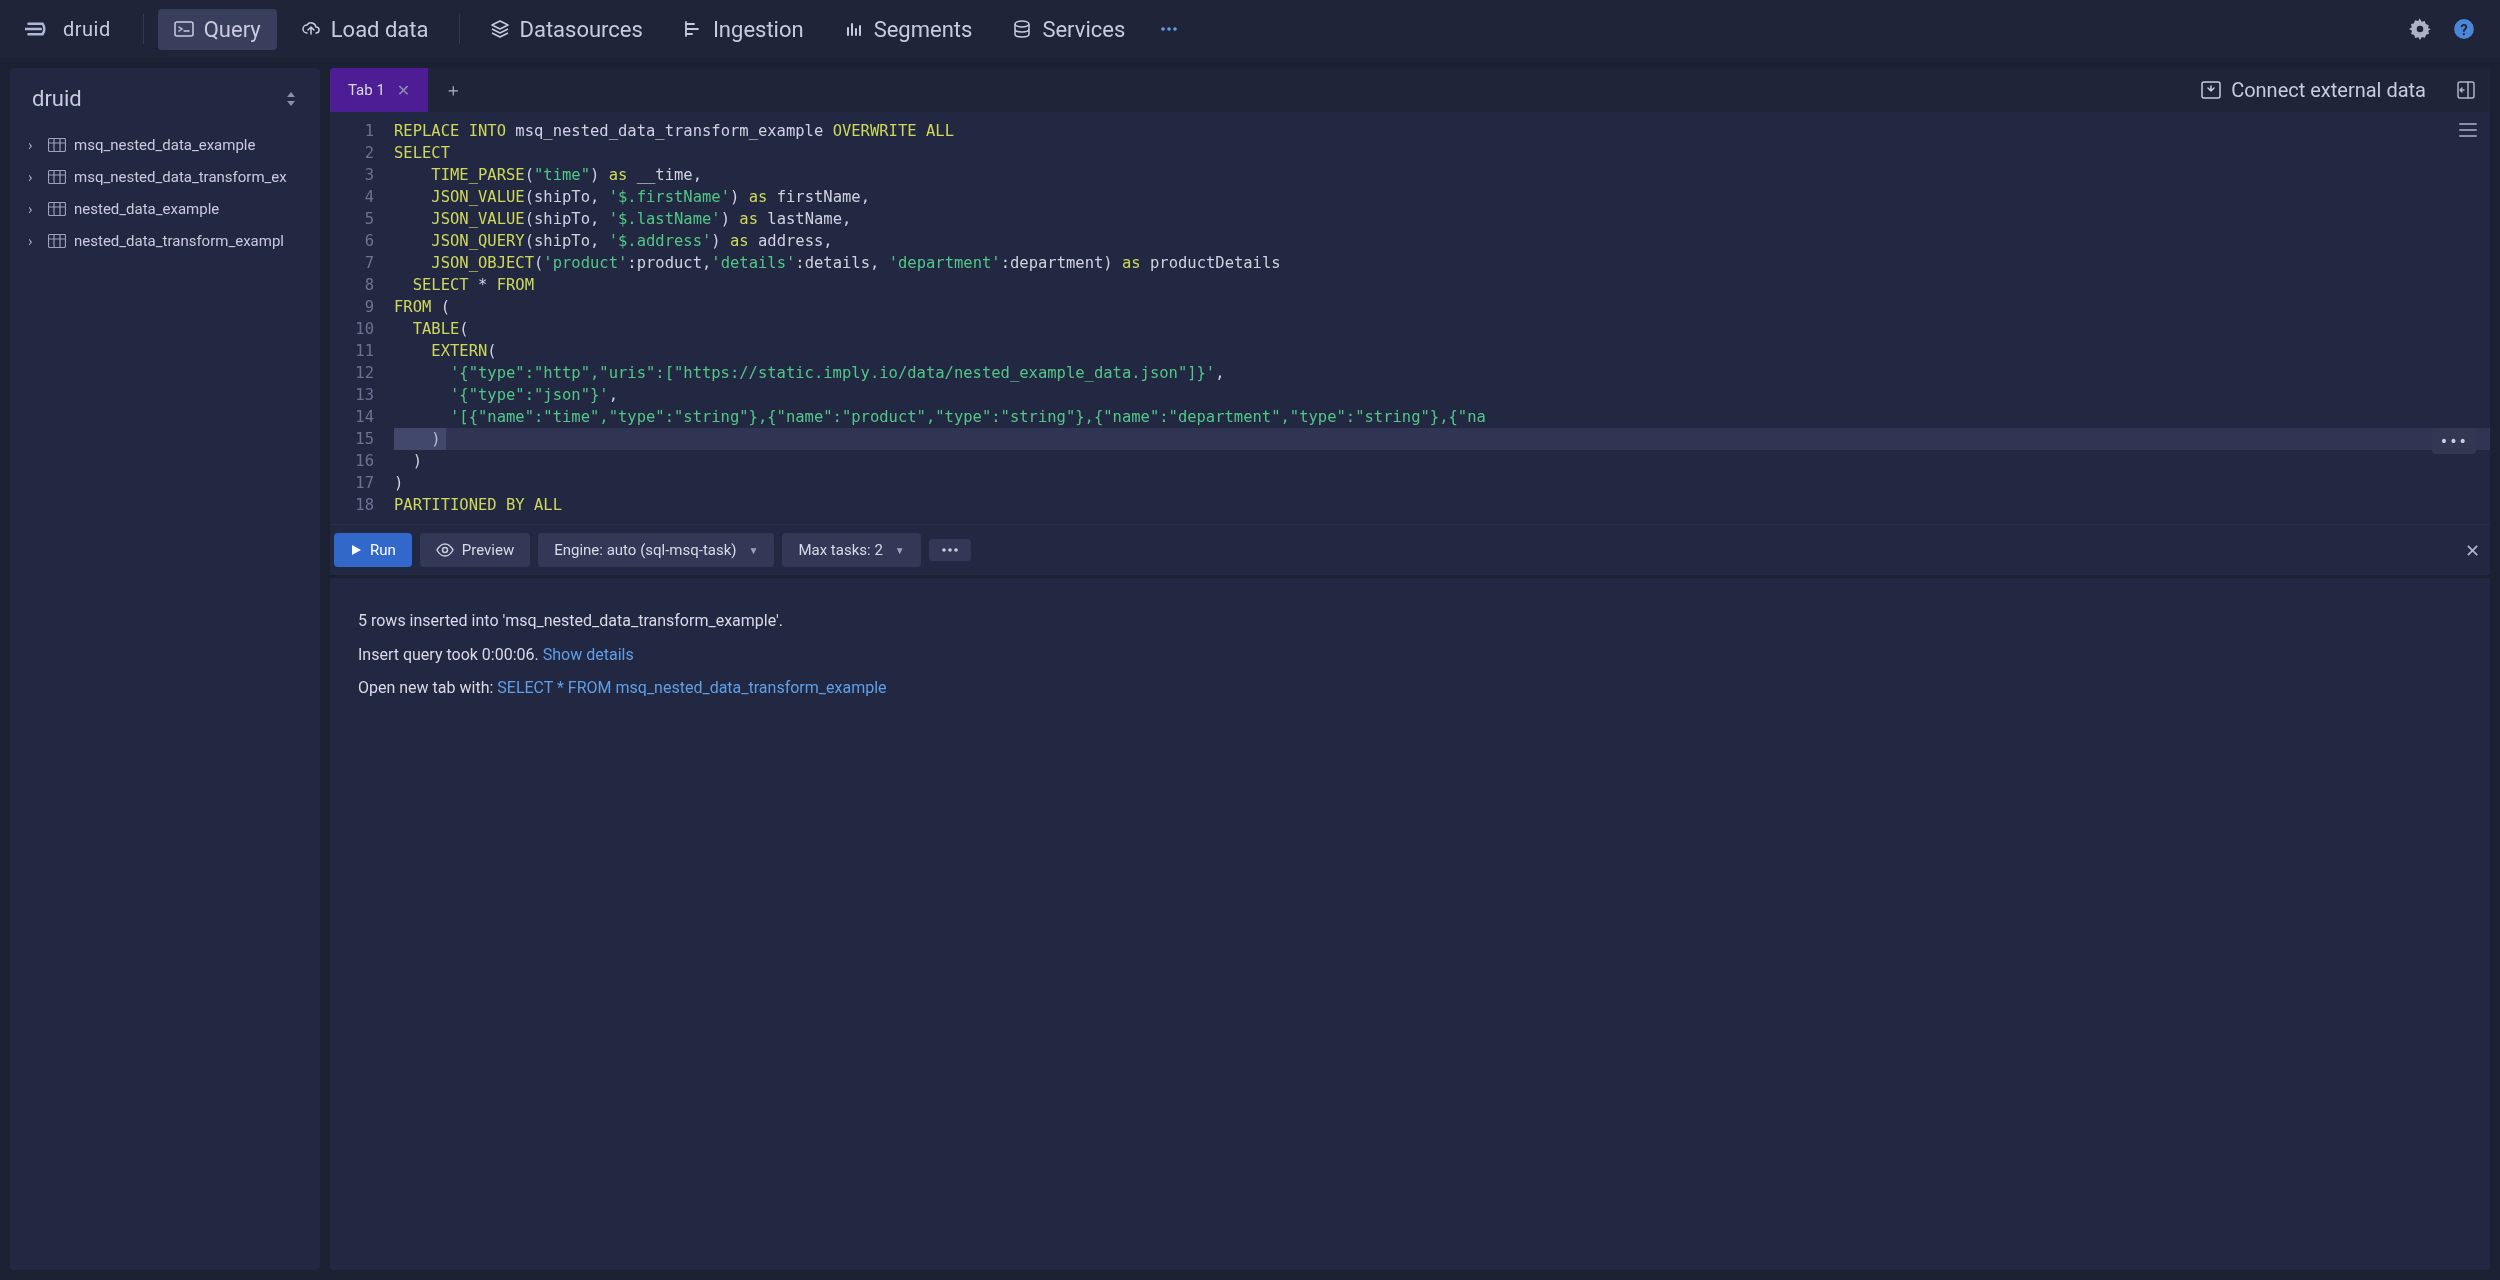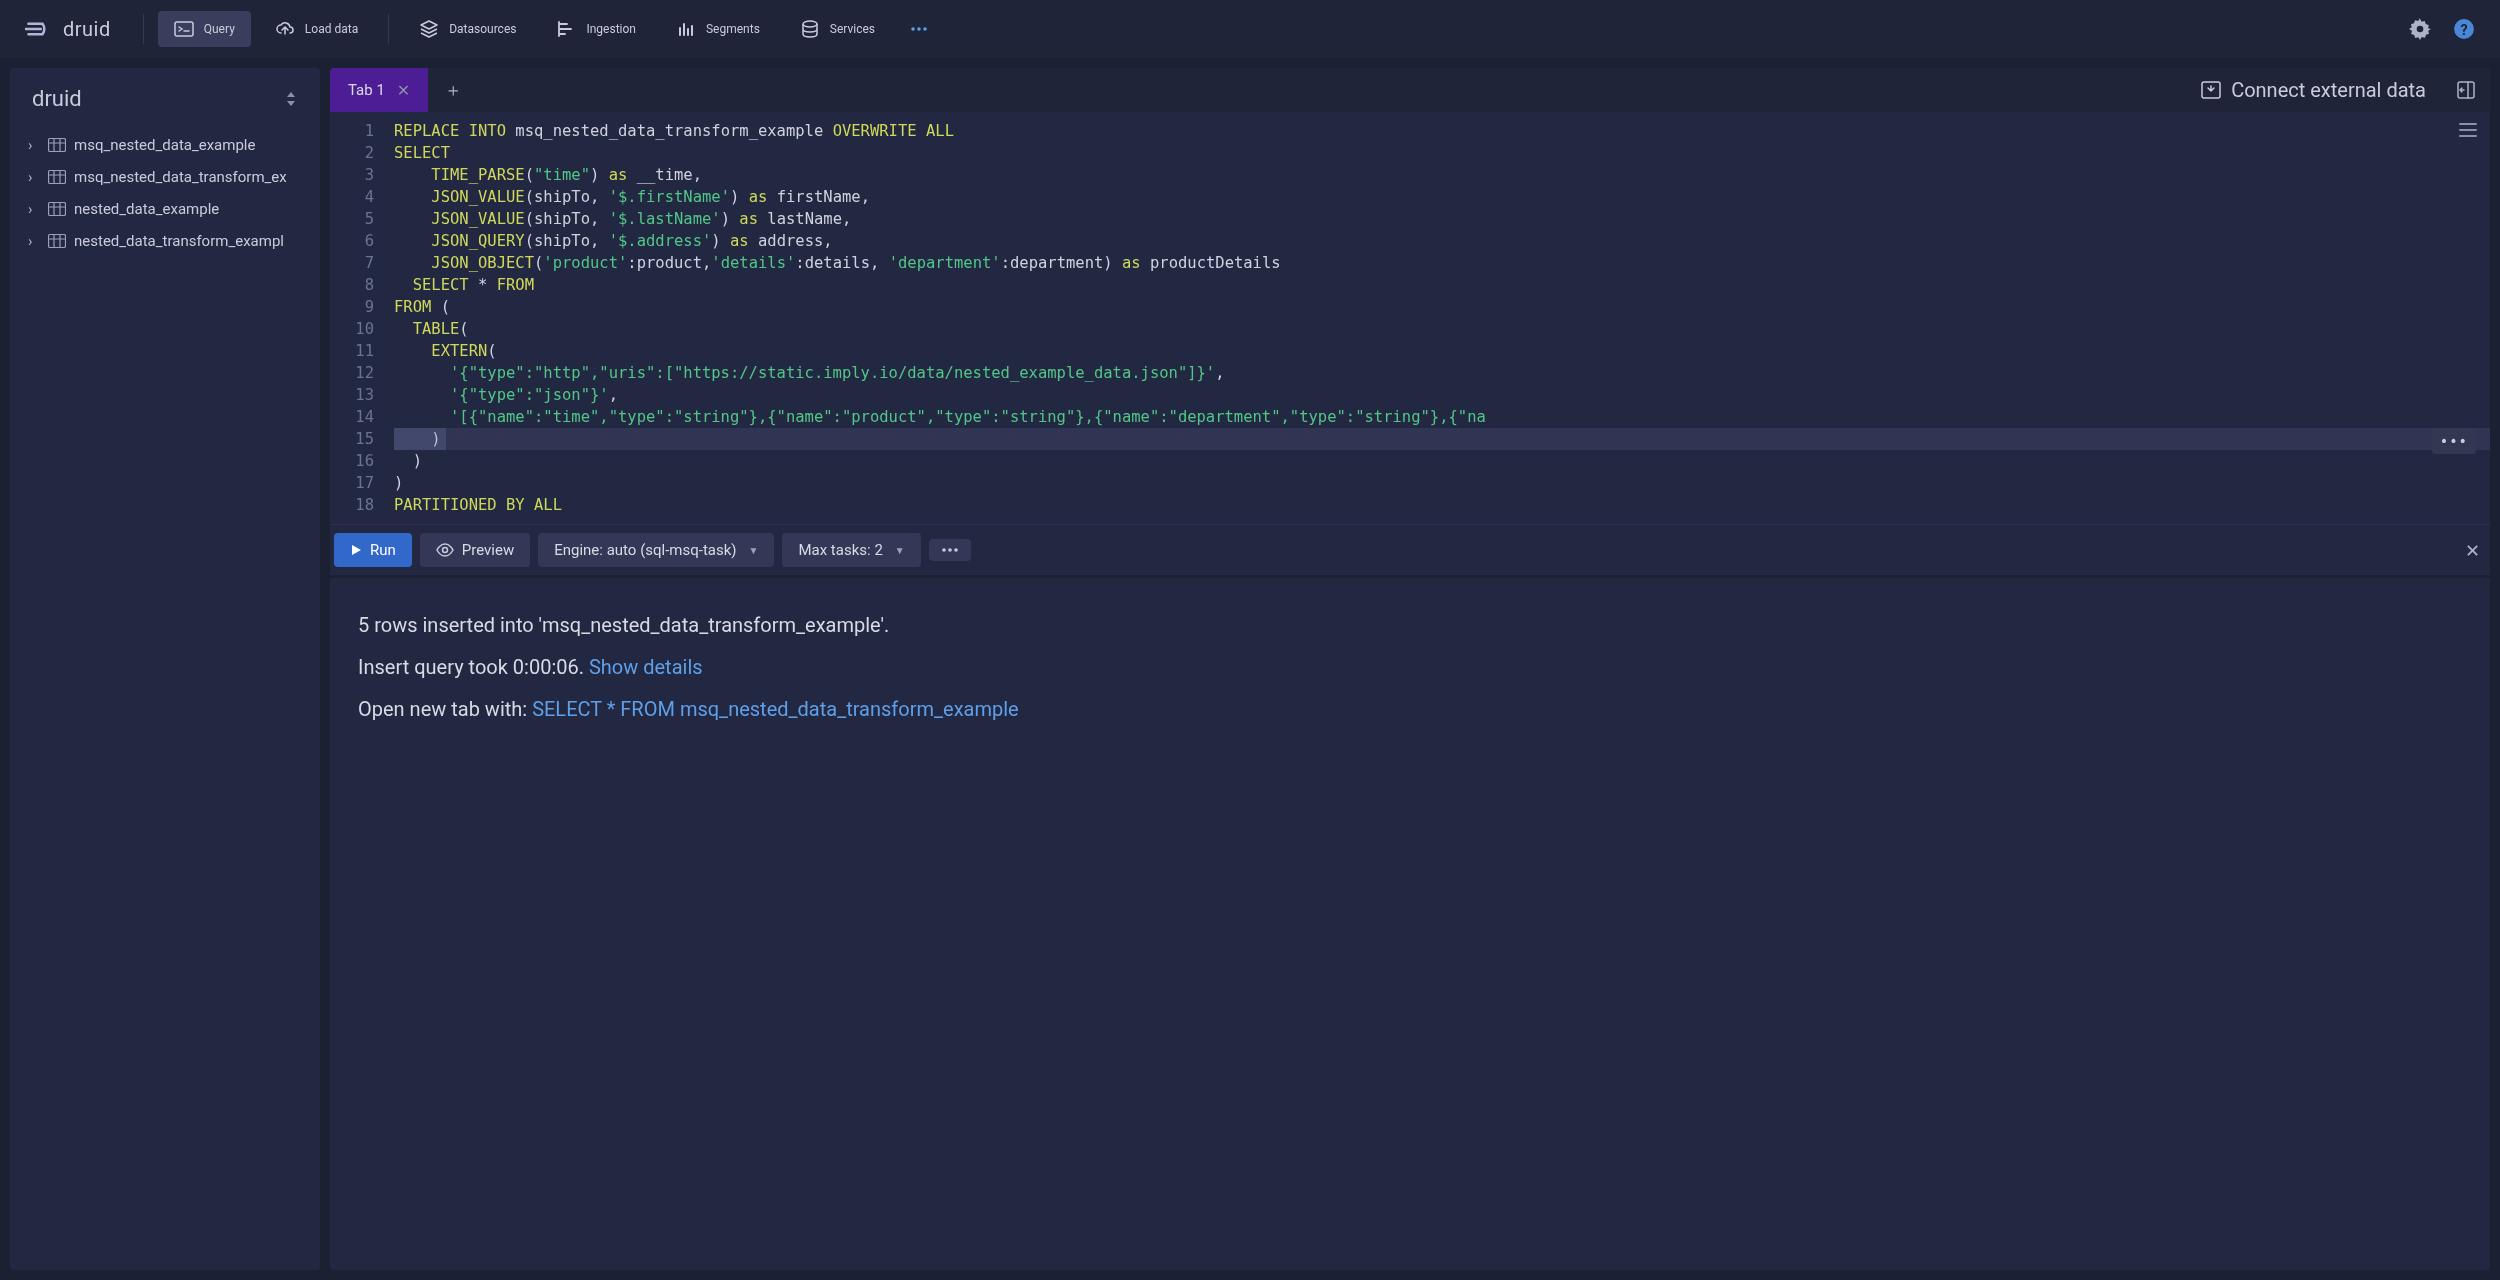--- a/index.html
+++ b/index.html
@@ -3,21 +3,21 @@
 <meta charset="utf-8">
 <style>
 * { margin:0; padding:0; box-sizing:border-box; }
 body { font-family:-apple-system,BlinkMacSystemFont,"Segoe UI",Roboto,sans-serif; background:#1c2033; color:#d8dae5; font-size:14px; overflow:hidden; }
 .app { display:flex; flex-direction:column; height:100vh; width:100vw; }
 .header { display:flex; align-items:center; height:58px; background:#1f2439; padding:0 25px; gap:8px; }
 .logo { display:flex; align-items:center; gap:10px; margin-right:18px; color:#c9cbdd; }
 .logo-mark { width:28px; height:28px; }
 .logo-text { font-size:20px; font-weight:400; letter-spacing:0.5px; }
 .vbar { width:1px; height:30px; background:#343853; margin:0 6px; }
-.nav-item { display:flex; align-items:center; gap:10px; padding:8px 16px; border-radius:4px; cursor:pointer; color:#c9cbdd; font-size:12px; }
+.nav-item { display:flex; align-items:center; gap:10px; padding:8px 16px; border-radius:4px; cursor:pointer; color:#c9cbdd; font-size:22px; }
 .nav-item.active { background:#383e5c; }
 .nav-item .nav-icon { width:20px; height:20px; display:flex; align-items:center; justify-content:center; flex-shrink:0; }
 .nav-icon svg { width:20px; height:20px; }
 .header-spacer { flex:1; }
 .header-icon { width:22px; height:22px; color:#aeb2c6; cursor:pointer; margin-left:14px; }
 .body { flex:1; display:flex; gap:10px; padding:10px; overflow:hidden; }
 .sidebar { width:310px; background:#232842; border-radius:4px; display:flex; flex-direction:column; overflow:hidden; }
 .db-select { display:flex; align-items:center; justify-content:space-between; padding:18px 22px 14px 22px; font-size:22px; color:#c9cbdd; }
 .tree { padding:4px 6px; }
 .tree-item { display:flex; align-items:center; gap:8px; padding:7px 12px; cursor:pointer; color:#c9cbdd; font-size:15px; white-space:nowrap; overflow:hidden; }
@@ -43,21 +43,21 @@
 .p { color:#d0d2e0; }
 .code-menu { position:absolute; top:10px; right:12px; color:#8b8fa9; cursor:pointer; }
 .code-ell { position:absolute; right:14px; top:calc(8px + 14*22px); background:#323752; color:#c9cbdd; padding:2px 8px; border-radius:4px; font-size:14px; letter-spacing:1px; }
 .toolbar { display:flex; align-items:center; gap:8px; padding:8px 4px; background:#232842; border-top:1px solid #2b3050; }
 .btn { display:flex; align-items:center; gap:8px; padding:8px 16px; background:#333857; border-radius:4px; cursor:pointer; font-size:15px; color:#d8dae5; }
 .btn.primary { background:#3268c9; color:#fff; }
 .btn .caret { font-size:10px; color:#9ba0bb; margin-left:4px; }
 .btn.icon-only { padding:8px 12px; }
 .toolbar-spacer { flex:1; }
 .toolbar-close { color:#aeb2c6; font-size:18px; cursor:pointer; padding:0 6px; }
-.results { flex:1; padding:26px 28px; background:#232842; border-top:3px solid #1c2033; font-size:20px; line-height:2.1; color:#d8dae5; overflow:auto; }
+.results { flex:1; padding:26px 28px; background:#232842; border-top:3px solid #1c2033; font-size:16px; line-height:2.1; color:#d8dae5; overflow:auto; }
 .results a { color:#5f9fe8; text-decoration:none; cursor:pointer; }
 </style>
 </head>
 <body>
 
 <div class="app">
   <div class="header">
     <div class="logo">
       <svg class="logo-mark" viewBox="0 0 32 32">
           <path d="M4 10 H20 A10 10 0 0 1 20 22 H4 M0 16 H18" stroke="#aeb7d8" stroke-width="3" fill="none" stroke-linecap="round"></path>

